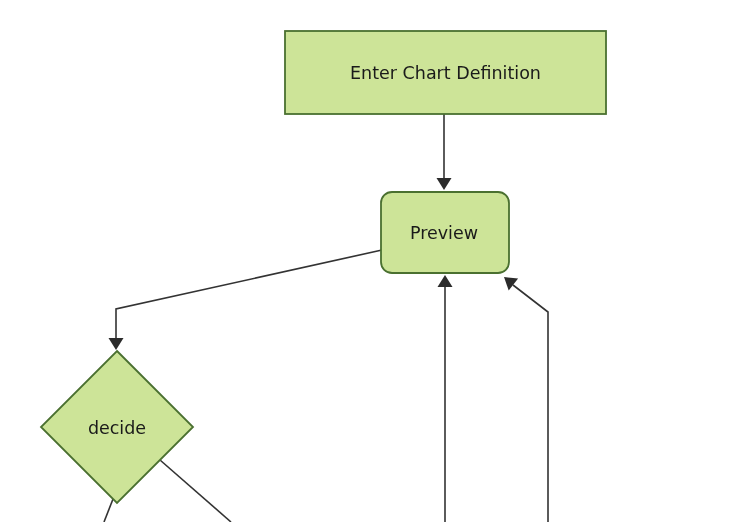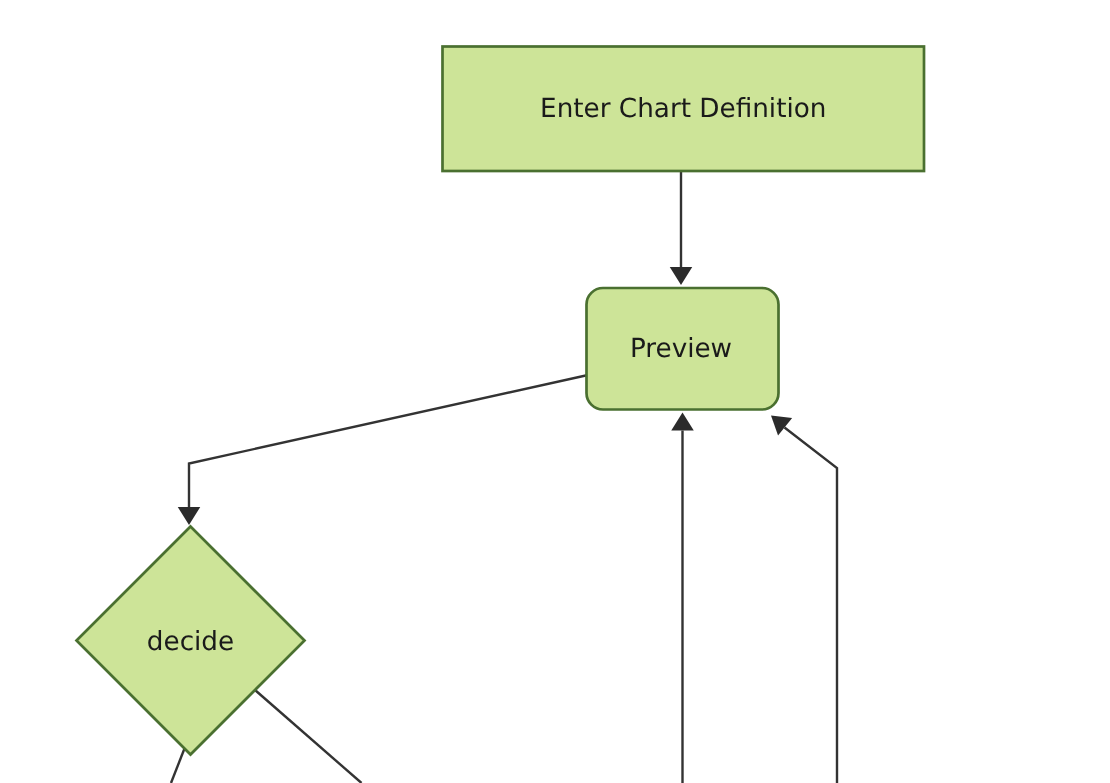--- a/index.html
+++ b/index.html
@@ -6,21 +6,20 @@
     margin: 0;
     padding: 0;
     background: #ffffff;
   }
   .stage {
     position: relative;
     width: 628px;
     height: 522px;
     overflow: hidden;
     font-family: "DejaVu Sans", "Liberation Sans", sans-serif;
-    margin-left: 10px;
   }
   svg text {
     font-family: "DejaVu Sans", "Liberation Sans", sans-serif;
     font-size: 17px;
   }
   svg .node-label { font-size: 17.5px; }
 </style>
 </head>
 <body>
 

